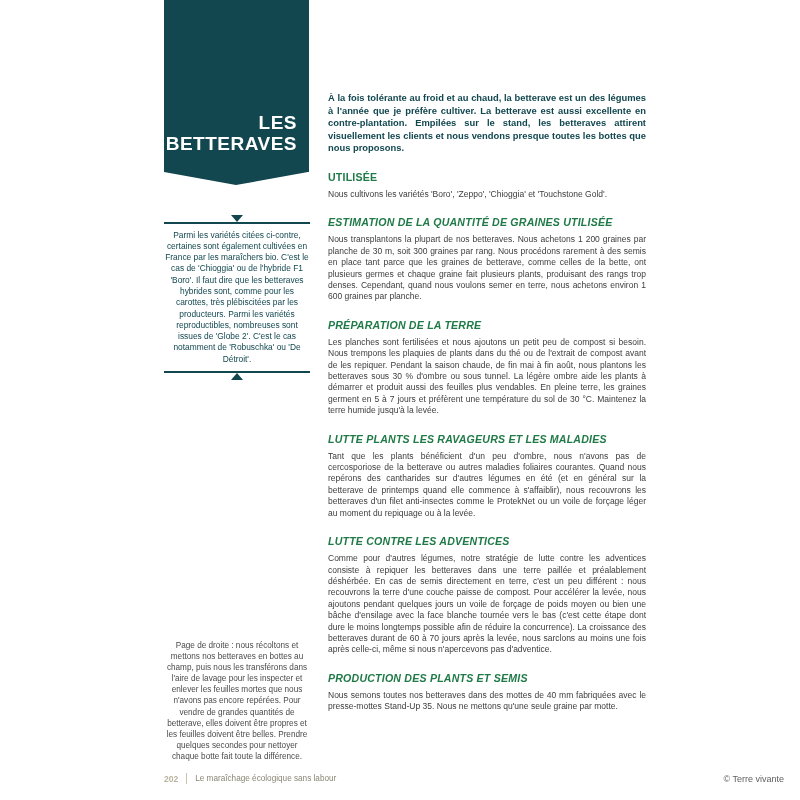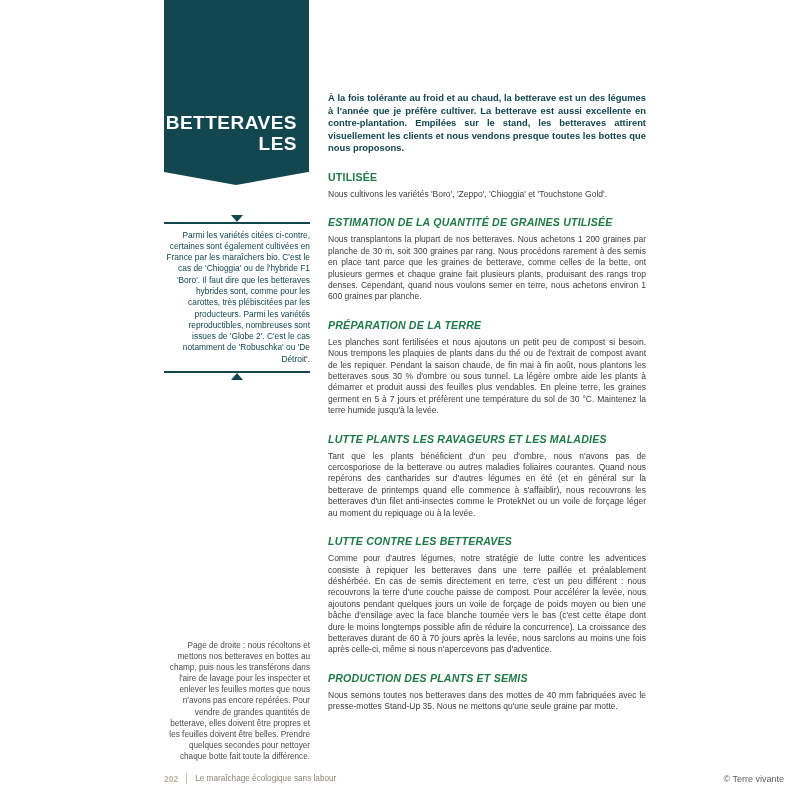--- a/index.html
+++ b/index.html
@@ -56,21 +56,21 @@
     border-top: 13px solid #12474f;
   }
 
   .side-note {
     position: absolute;
     left: 164px;
     width: 146px;
     color: #12474f;
     font-size: 8.4px;
     line-height: 11.3px;
-    text-align: right;
+    text-align: center;
   }
   .side-note-1 {
     top: 222px;
   }
   .side-note-1 .rule-top,
   .side-note-1 .rule-bottom {
     position: relative;
     height: 1.5px;
     background: #12474f;
     width: 100%;
@@ -181,22 +181,22 @@
     text-align: right;
   }
 </style>
 </head>
 <body>
 
 <div class="page">
 
   <div class="title-block">
     <div class="title-text">
+      <div>LES</div>
       <div>BETTERAVES</div>
-      <div>LES</div>
     </div>
   </div>
 
   <div class="side-note side-note-1">
     <div class="rule-top"></div>
     <div>Parmi les variétés citées ci-contre, certaines sont également cultivées en France par les maraîchers bio. C'est le cas de 'Chioggia' ou de l'hybride F1 'Boro'. Il faut dire que les betteraves hybrides sont, comme pour les carottes, très plébiscitées par les producteurs. Parmi les variétés reproductibles, nombreuses sont issues de 'Globe 2'. C'est le cas notamment de 'Robuschka' ou 'De Détroit'.</div>
     <div class="rule-bottom"></div>
   </div>
 
   <div class="side-note side-note-2">
@@ -211,21 +211,21 @@
 
     <h2 class="sec sp">ESTIMATION DE LA QUANTITÉ DE GRAINES UTILISÉE</h2>
     <p class="body">Nous transplantons la plupart de nos betteraves. Nous achetons 1 200 graines par planche de 30 m, soit 300 graines par rang. Nous procédons rarement à des semis en place tant parce que les graines de betterave, comme celles de la bette, ont plusieurs germes et chaque graine fait plusieurs plants, produisant des rangs trop denses. Cependant, quand nous voulons semer en terre, nous achetons environ 1 600 graines par planche.</p>
 
     <h2 class="sec sp">PRÉPARATION DE LA TERRE</h2>
     <p class="body">Les planches sont fertilisées et nous ajoutons un petit peu de compost si besoin. Nous trempons les plaquies de plants dans du thé ou de l'extrait de compost avant de les repiquer. Pendant la saison chaude, de fin mai à fin août, nous plantons les betteraves sous 30 % d'ombre ou sous tunnel. La légère ombre aide les plants à démarrer et produit aussi des feuilles plus vendables. En pleine terre, les graines germent en 5 à 7 jours et préfèrent une température du sol de 30 °C. Maintenez la terre humide jusqu'à la levée.</p>
 
     <h2 class="sec sp">LUTTE PLANTS LES RAVAGEURS ET LES MALADIES</h2>
     <p class="body">Tant que les plants bénéficient d'un peu d'ombre, nous n'avons pas de cercosporiose de la betterave ou autres maladies foliaires courantes. Quand nous repérons des cantharides sur d'autres légumes en été (et en général sur la betterave de printemps quand elle commence à s'affaiblir), nous recouvrons les betteraves d'un filet anti-insectes comme le ProtekNet ou un voile de forçage léger au moment du repiquage ou à la levée.</p>
 
-    <h2 class="sec sp">LUTTE CONTRE LES BETTERAVES</h2>
+    <h2 class="sec sp">LUTTE CONTRE LES ADVENTICES</h2>
     <p class="body">Comme pour d'autres légumes, notre stratégie de lutte contre les adventices consiste à repiquer les betteraves dans une terre paillée et préalablement déshérbée. En cas de semis directement en terre, c'est un peu différent : nous recouvrons la terre d'une couche paisse de compost. Pour accélérer la levée, nous ajoutons pendant quelques jours un voile de forçage de poids moyen ou bien une bâche d'ensilage avec la face blanche tournée vers le bas (c'est cette étape dont dure le moins longtemps possible afin de réduire la concurrence). La croissance des betteraves durant de 60 à 70 jours après la levée, nous sarclons au moins une fois après celle-ci, même si nous n'apercevons pas d'adventice.</p>
 
     <h2 class="sec sp">PRODUCTION DES PLANTS ET SEMIS</h2>
     <p class="body">Nous semons toutes nos betteraves dans des mottes de 40 mm fabriquées avec le presse-mottes Stand-Up 35. Nous ne mettons qu'une seule graine par motte.</p>
   </div>
 
   <div class="footer">
     <span class="folio">202</span>
     <span class="folio-sep"></span>
     <span class="footer-title">Le maraîchage écologique sans labour</span>

